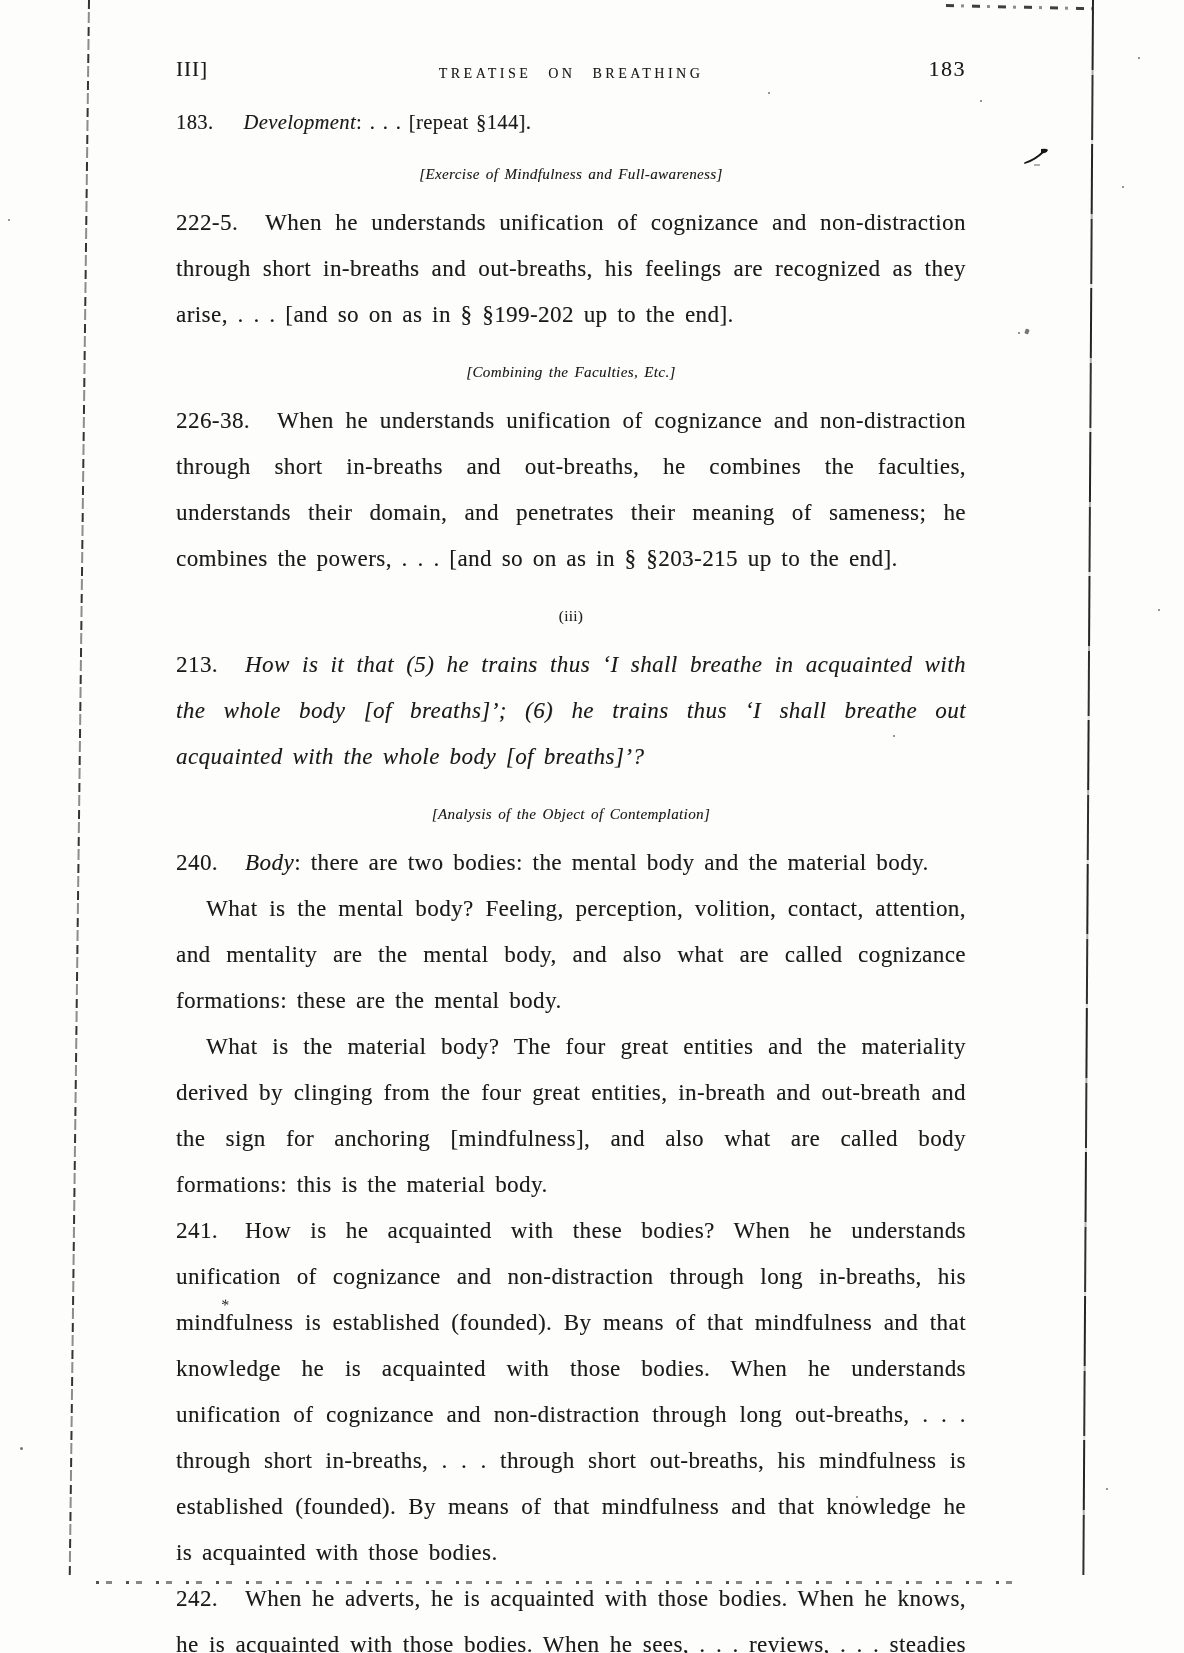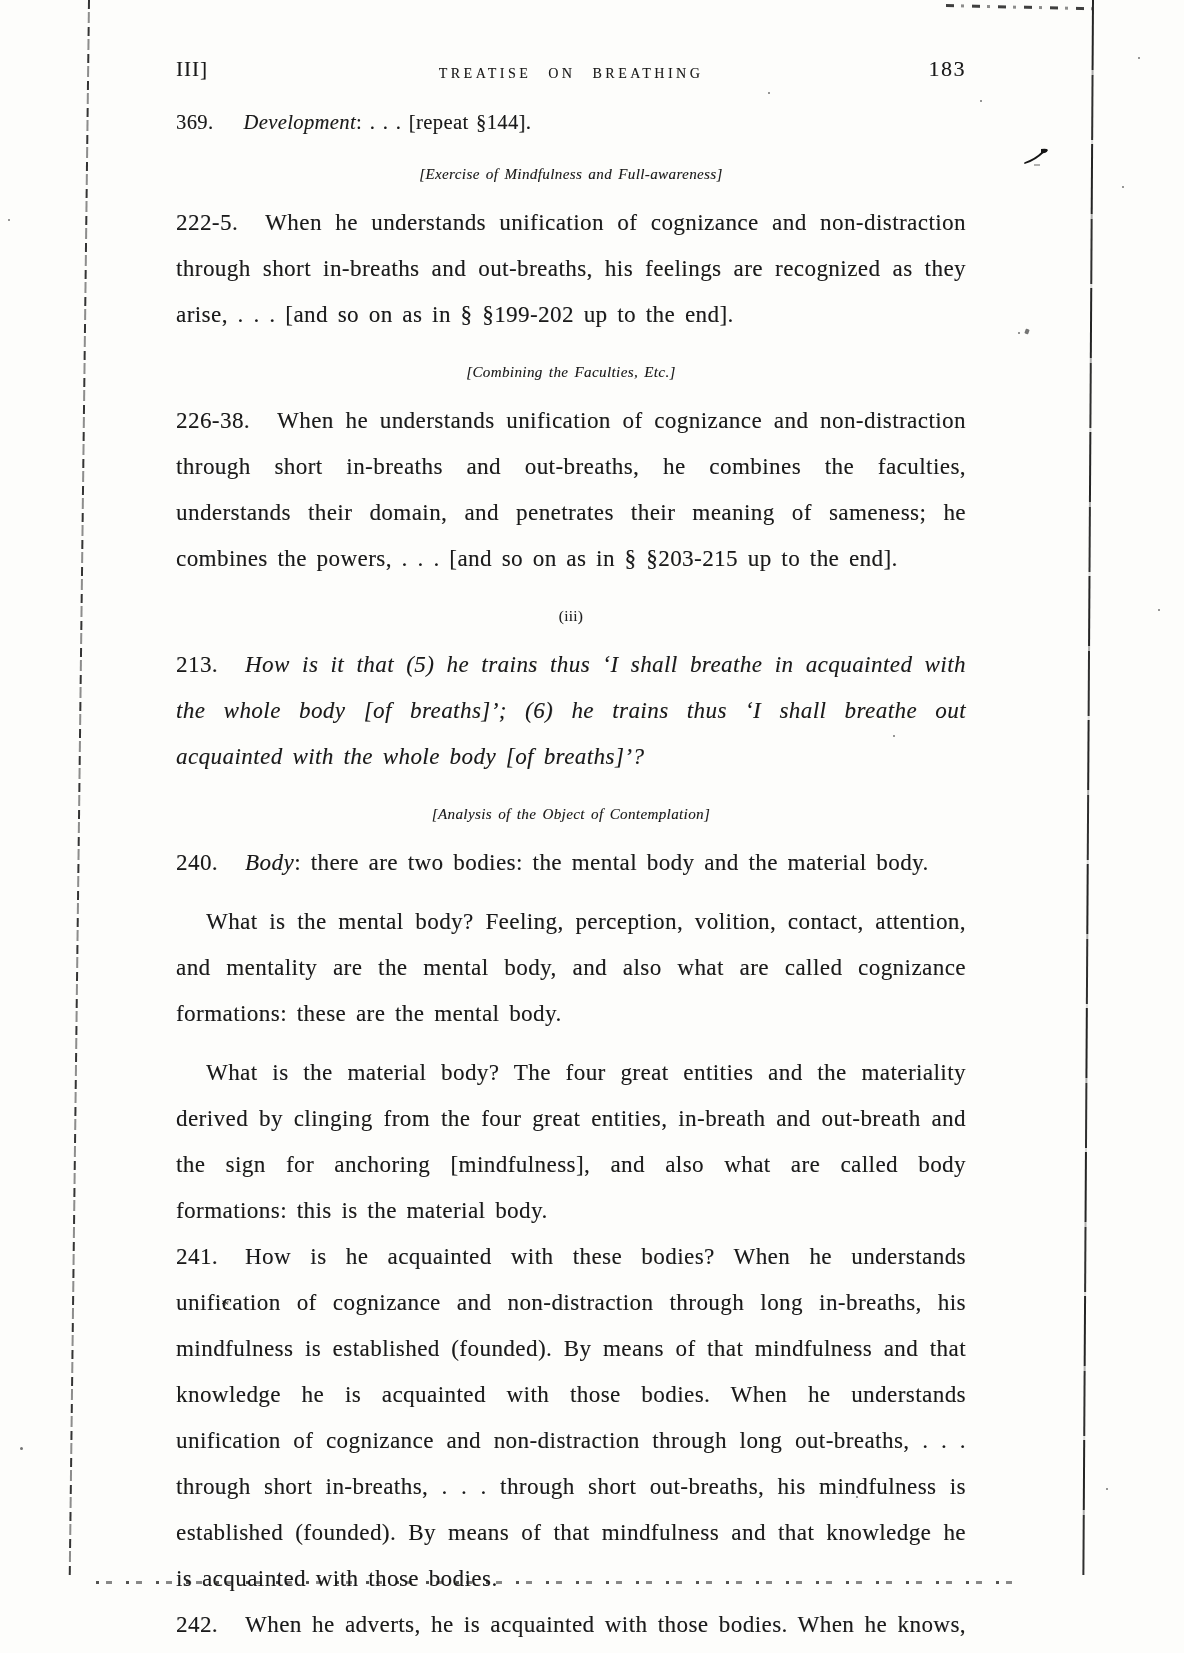--- a/index.html
+++ b/index.html
@@ -32,21 +32,21 @@
     font-size: 15px; line-height: 34px; margin: 17px 0 0 0;
     text-align: center; font-style: italic; letter-spacing: .4px; word-spacing: 2px;
   }
   .heading.roman { font-style: normal; }
 
   .para {
     margin: 9px 0 0 0; font-size: 23px; line-height: 46px;
     text-align: justify; letter-spacing: .45px; word-spacing: 3.5px;
   }
   .para.cont { margin-top: 0; }
-  .para.indent { text-indent: 30px; margin-top: 13px; }
+  .para.indent { text-indent: 30px; margin-top: 0; }
 
   
   .artifact { position: absolute; pointer-events: none; }
   .line-left {
     left: 88px; top: 0; width: 1.6px; height: 1578px;
     transform: rotate(.7deg); transform-origin: top left;
     background: repeating-linear-gradient(to bottom,
       rgba(30,30,30,.9) 0 9px, rgba(30,30,30,0) 9px 12px,
       rgba(30,30,30,.5) 12px 23px, rgba(30,30,30,0) 23px 27px);
   }
@@ -110,21 +110,21 @@
 
   <div class="content">
 
     <div class="header">
       <span class="h-left">III]</span>
       <span class="h-center">TREATISE ON BREATHING</span>
       <span class="h-right">183</span>
     </div>
 
     <div>
-      <div class="rline"><span class="pnum">369.</span><span class="it">Development</span><span>: . . . [repeat §144].</span></div>
+      <div class="rline"><span class="pnum">183.</span><span class="it">Development</span><span>: . . . [repeat §144].</span></div>
     </div>
 
     <div class="heading">[Exercise of Mindfulness and Full-awareness]</div>
 
     <p class="para"><span class="pnum">222-5.</span><span>When he understands unification of cognizance and non-distraction through short in-breaths and out-breaths, his feelings are recognized as they arise, . . . [and so on as in § §199-202 up to the end].</span></p>
 
     <div class="heading">[Combining the Faculties, Etc.]</div>
 
     <p class="para"><span class="pnum">226-38.</span><span>When he understands unification of cognizance and non-distraction through short in-breaths and out-breaths, he combines the faculties, understands their domain, and penetrates their meaning of sameness; he combines the powers, . . . [and so on as in § §203-215 up to the end].</span></p>
 

